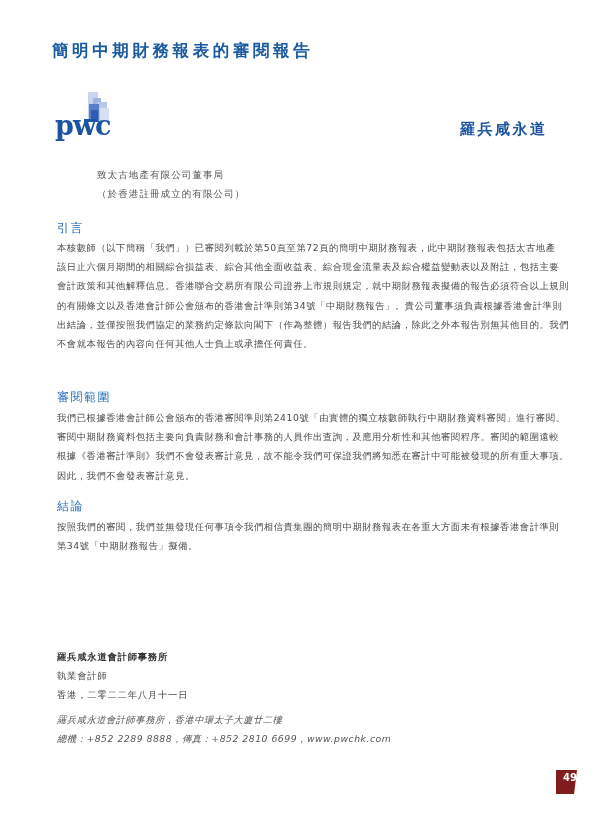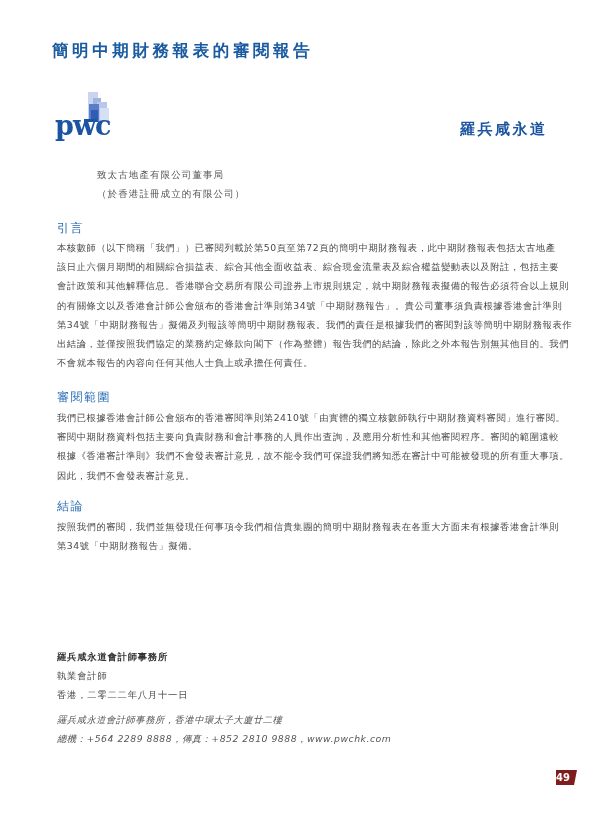--- a/index.html
+++ b/index.html
@@ -110,26 +110,26 @@
     .sig.italic {
       font-style: italic;
       color: #555555;
       letter-spacing: 0.5px;
     }
     .page-number {
       position: absolute;
       left: 556px;
       top: 770px;
       width: 21px;
-      height: 15px;
+      height: 24px;
       background: #7f1d1d;
       color: #ffffff;
       font-size: 10px;
       font-weight: bold;
-      text-align: left;
+      text-align: right;
       line-height: 15px;
       clip-path: polygon(0 0, 100% 0, 86% 100%, 0 100%);
     }
   </style>
 </head>
 <body>
 
 <div class="page-title">簡明中期財務報表的審閱報告</div>
 
 <div class="logo">
@@ -151,21 +151,20 @@
   <div>致太古地產有限公司董事局</div>
   <div>（於香港註冊成立的有限公司）</div>
 </div>
 
 <div class="section-heading" style="top:220px;">引言</div>
 <div class="para" style="top:238px;">
   <span class="ln">本核數師（以下簡稱「我們」）已審閱列載於第50頁至第72頁的簡明中期財務報表，此中期財務報表包括太古地產</span>
   <span class="ln">該日止六個月期間的相關綜合損益表、綜合其他全面收益表、綜合現金流量表及綜合權益變動表以及附註，包括主要</span>
   <span class="ln">會計政策和其他解釋信息。香港聯合交易所有限公司證券上市規則規定，就中期財務報表擬備的報告必須符合以上規則</span>
   <span class="ln">的有關條文以及香港會計師公會頒布的香港會計準則第34號「中期財務報告」。貴公司董事須負責根據香港會計準則</span>
-  <span class="ln">第34號「中期財務報告」擬備及列報該等簡明中期財務報表。我們的責任是根據我們的審閱對該等簡明中期財務報表作</span>
   <span class="ln">出結論，並僅按照我們協定的業務約定條款向閣下（作為整體）報告我們的結論，除此之外本報告別無其他目的。我們</span>
   <span class="ln">不會就本報告的內容向任何其他人士負上或承擔任何責任。</span>
 </div>
 
 <div class="section-heading" style="top:389px;">審閱範圍</div>
 <div class="para" style="top:408px;">
   <span class="ln">我們已根據香港會計師公會頒布的香港審閱準則第2410號「由實體的獨立核數師執行中期財務資料審閱」進行審閱。</span>
   <span class="ln">審閱中期財務資料包括主要向負責財務和會計事務的人員作出查詢，及應用分析性和其他審閱程序。審閱的範圍遠較</span>
   <span class="ln">根據《香港審計準則》我們不會發表審計意見，故不能令我們可保證我們將知悉在審計中可能被發現的所有重大事項。</span>
   <span class="ln">因此，我們不會發表審計意見。</span>
@@ -174,15 +173,15 @@
 <div class="section-heading" style="top:498px;">結論</div>
 <div class="para" style="top:517px;">
   <span class="ln">按照我們的審閱，我們並無發現任何事項令我們相信貴集團的簡明中期財務報表在各重大方面未有根據香港會計準則</span>
   <span class="ln">第34號「中期財務報告」擬備。</span>
 </div>
 
 <div class="sig bold" style="top:651px;">羅兵咸永道會計師事務所</div>
 <div class="sig" style="top:670px;">執業會計師</div>
 <div class="sig" style="top:689px;">香港，二零二二年八月十一日</div>
 <div class="sig italic" style="top:714px;">羅兵咸永道會計師事務所，香港中環太子大廈廿二樓</div>
-<div class="sig italic" style="top:733px;">總機：+564 2289 8888，傳真：+852 2810 9888，www.pwchk.com</div>
+<div class="sig italic" style="top:733px;">總機：+852 2289 8888，傳真：+852 2810 6699，www.pwchk.com</div>
 
 <div class="page-number">49</div>
 
 </body></html>

